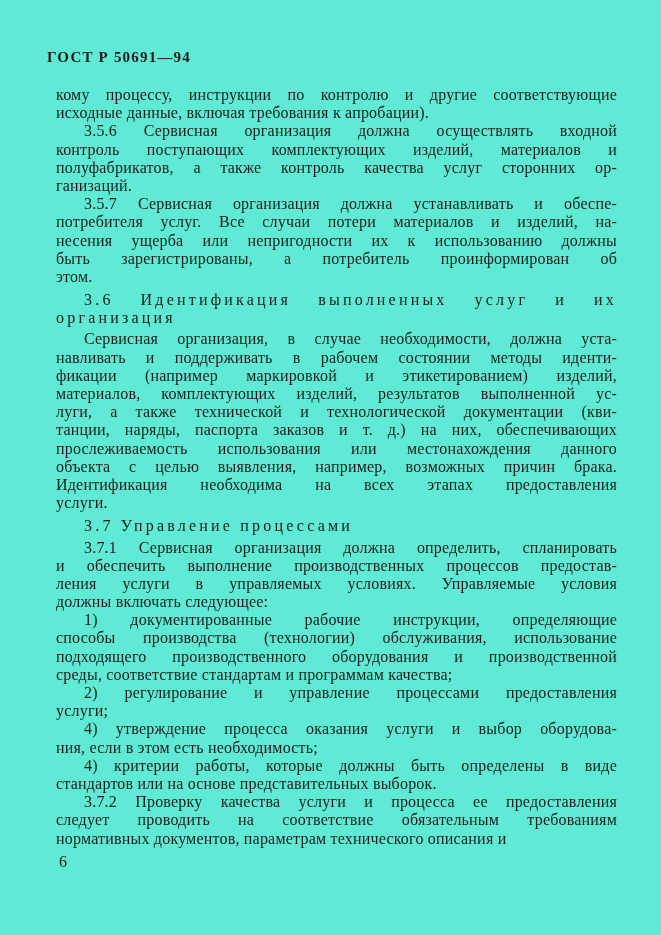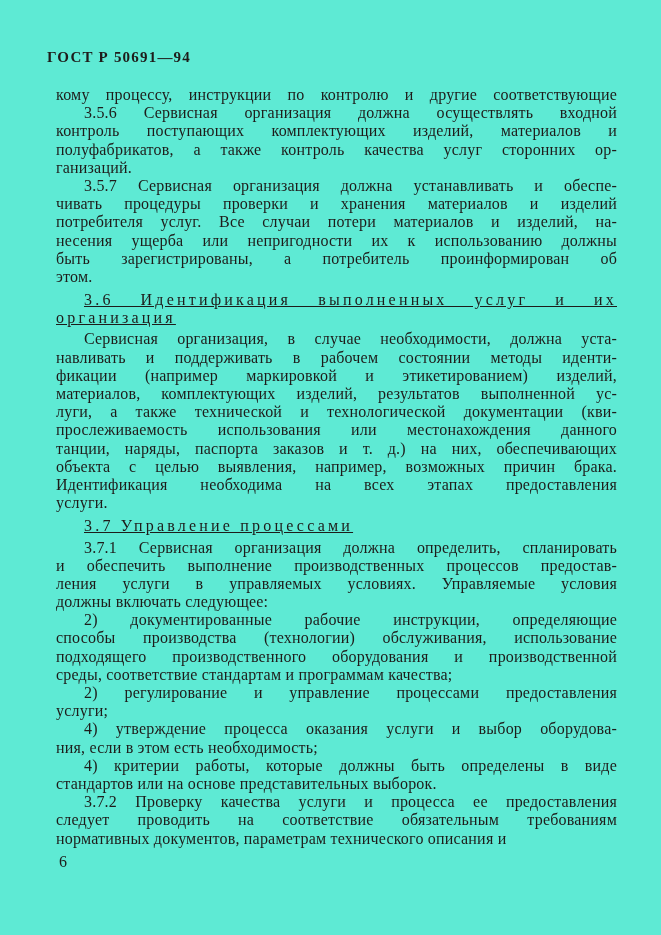--- a/index.html
+++ b/index.html
@@ -29,21 +29,20 @@
     position: absolute;
     left: 56px;
     top: 86px;
     width: 561px;
     font-size: 16px;
   }
   .para { margin: 0; }
   .para.heading {
     margin-top: 5px;
     margin-bottom: 3px;
-    text-decoration: underline;
   }
   .line {
     height: 18.2px;
     line-height: 18.2px;
     white-space: normal;
     letter-spacing: 0.2px;
   }
   .para.heading .line {
     letter-spacing: 3.2px;
   }
@@ -63,62 +62,62 @@
 </head>
 <body>
 
 <div class="page">
   <div class="doc-header">ГОСТ Р 50691—94</div>
 
   <div class="text-block">
 
   <div class="para body">
         <div class="line just">кому процессу, инструкции по контролю и другие соответствующие</div>
+        <div class="line">исходные данные, включая требования к апробации).</div>
       </div>
       <div class="para body">
         <div class="line indent just">3.5.6 Сервисная организация должна осуществлять входной</div>
         <div class="line just">контроль поступающих комплектующих изделий, материалов и</div>
         <div class="line just">полуфабрикатов, а также контроль качества услуг сторонних ор-</div>
         <div class="line">ганизаций.</div>
       </div>
       <div class="para body">
         <div class="line indent just">3.5.7 Сервисная организация должна устанавливать и обеспе-</div>
-        <div class="line just">чивать процедуры проверки и хранения материалов и изделий</div>
         <div class="line just">потребителя услуг. Все случаи потери материалов и изделий, на-</div>
         <div class="line just">несения ущерба или непригодности их к использованию должны</div>
         <div class="line just">быть зарегистрированы, а потребитель проинформирован об</div>
         <div class="line">этом.</div>
       </div>
       <div class="para heading">
         <div class="line indent just">3.6 Идентификация выполненных услуг и их</div>
         <div class="line">организация</div>
       </div>
       <div class="para body">
         <div class="line indent just">Сервисная организация, в случае необходимости, должна уста-</div>
         <div class="line just">навливать и поддерживать в рабочем состоянии методы иденти-</div>
         <div class="line just">фикации (например маркировкой и этикетированием) изделий,</div>
         <div class="line just">материалов, комплектующих изделий, результатов выполненной ус-</div>
         <div class="line just">луги, а также технической и технологической документации (кви-</div>
+        <div class="line just">танции, наряды, паспорта заказов и т. д.) на них, обеспечивающих</div>
         <div class="line just">прослеживаемость использования или местонахождения данного</div>
-        <div class="line just">танции, наряды, паспорта заказов и т. д.) на них, обеспечивающих</div>
         <div class="line just">объекта с целью выявления, например, возможных причин брака.</div>
         <div class="line just">Идентификация необходима на всех этапах предоставления</div>
         <div class="line">услуги.</div>
       </div>
       <div class="para heading">
         <div class="line indent">3.7 Управление процессами</div>
       </div>
       <div class="para body">
         <div class="line indent just">3.7.1 Сервисная организация должна определить, спланировать</div>
         <div class="line just">и обеспечить выполнение производственных процессов предостав-</div>
         <div class="line just">ления услуги в управляемых условиях. Управляемые условия</div>
         <div class="line">должны включать следующее:</div>
       </div>
       <div class="para body">
-        <div class="line indent just">2) документированные рабочие инструкции, определяющие</div>
+        <div class="line indent just">1) документированные рабочие инструкции, определяющие</div>
         <div class="line just">способы производства (технологии) обслуживания, использование</div>
         <div class="line just">подходящего производственного оборудования и производственной</div>
         <div class="line">среды, соответствие стандартам и программам качества;</div>
       </div>
       <div class="para body">
         <div class="line indent just">2) регулирование и управление процессами предоставления</div>
         <div class="line">услуги;</div>
       </div>
       <div class="para body">
         <div class="line indent just">4) утверждение процесса оказания услуги и выбор оборудова-</div>

